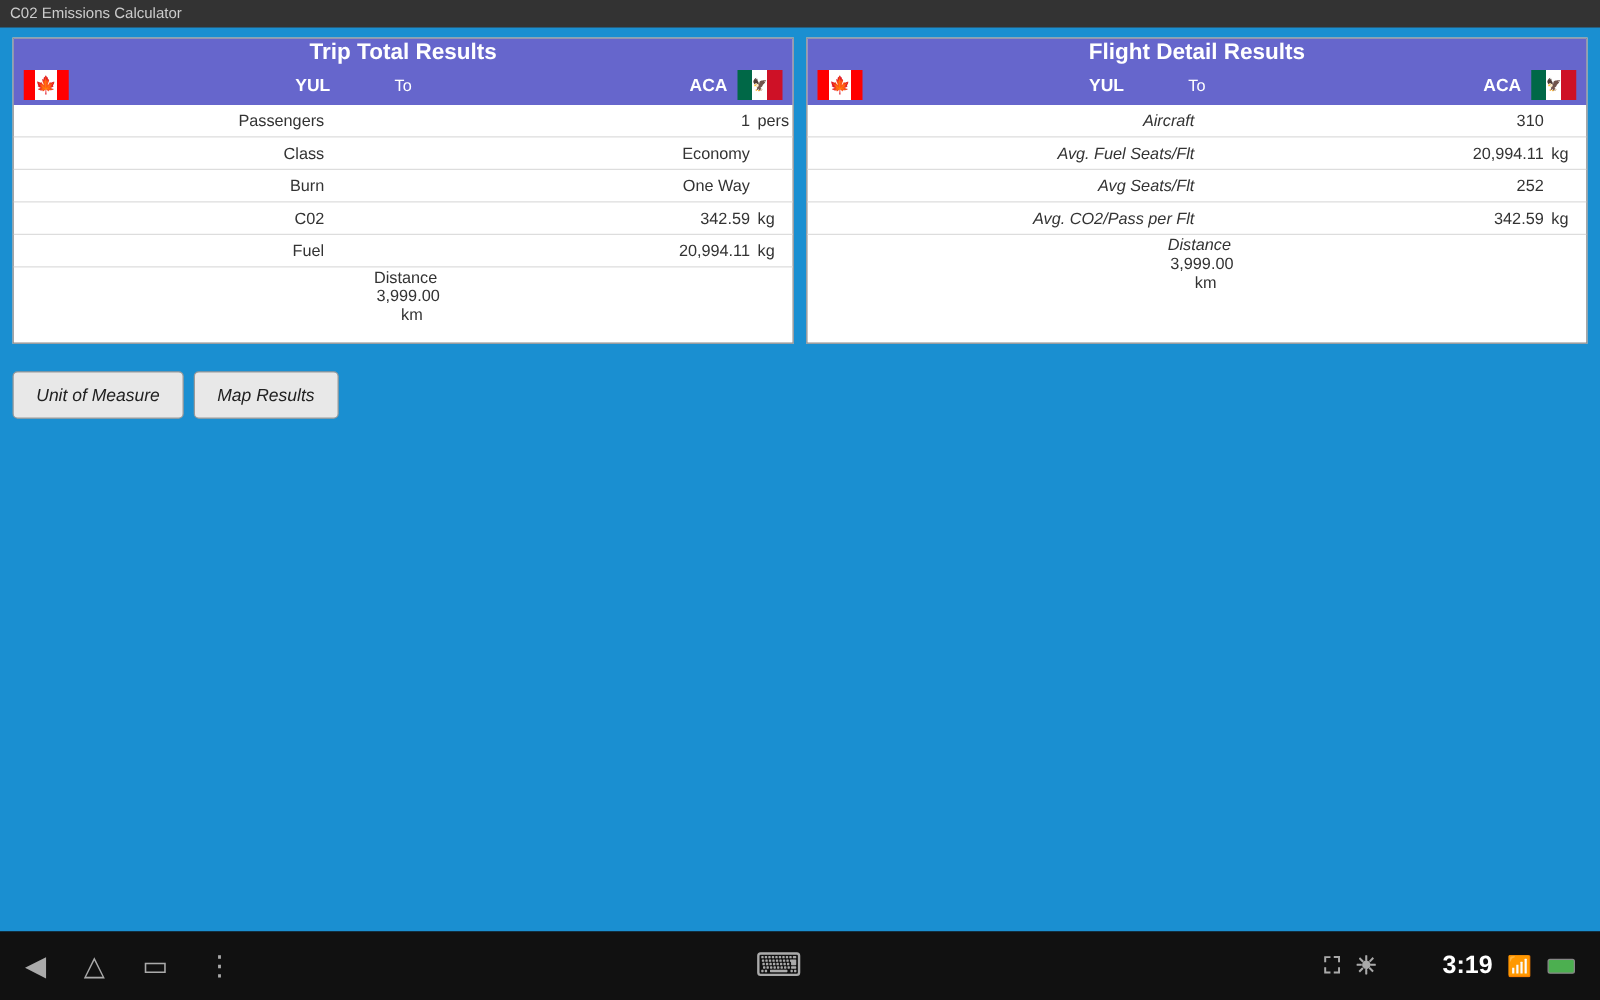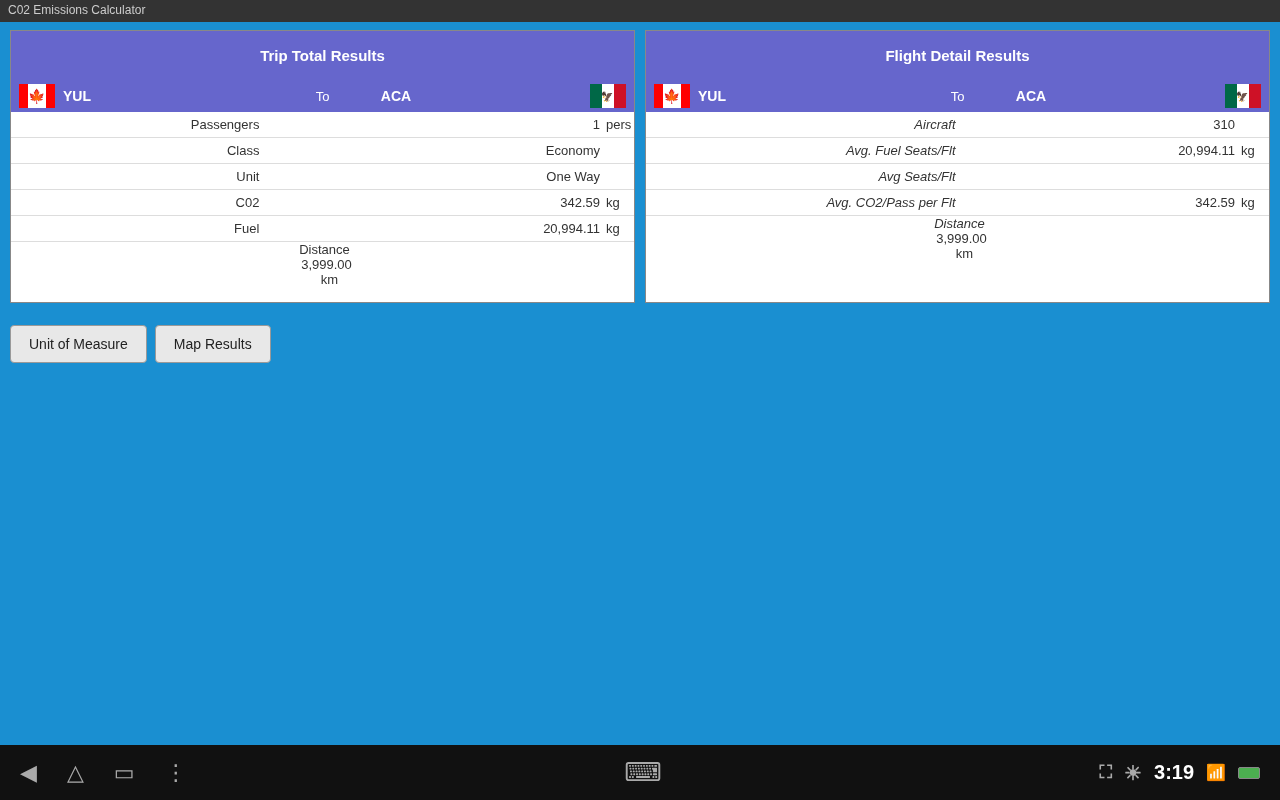--- a/index.html
+++ b/index.html
@@ -37,40 +37,40 @@
     .panel {
       background: #fff;
       border: 1px solid #888;
       flex: 1;
     }
 
     .panel-header {
       background: #6666cc;
       color: #fff;
       text-align: center;
-      font-size: 15px;
+      font-size: 18px;
       font-weight: bold;
-      padding: 16px 0;
+      padding: 0 0;
     }
 
     
     .route-row {
       background: #6666cc;
       display: flex;
       align-items: center;
       padding: 4px 8px;
       gap: 8px;
     }
 
     .route-row .airport-code {
       color: #fff;
       font-weight: bold;
       font-size: 14px;
       flex: 1;
-      text-align: left;
+      text-align: right;
     }
 
     .route-row .to-label {
       color: #fff;
       font-size: 13px;
       text-align: center;
       flex: 0.5;
     }
 
     
@@ -125,20 +125,21 @@
 
     .action-btn {
       background: #e8e8e8;
       border: 1px solid #999;
       border-radius: 4px;
       padding: 10px 18px;
       font-size: 14px;
       color: #222;
       cursor: pointer;
       font-family: Arial, sans-serif;
+      font-style: italic;
     }
 
     
     #nav-bar {
       position: absolute;
       bottom: 0;
       left: 0;
       width: 1280px;
       height: 55px;
       background: #111;
@@ -208,20 +209,21 @@
 
     .wifi-icon {
       font-size: 16px;
       color: #fff;
     }
 
     .time-display {
       font-size: 20px;
       color: #fff;
       font-weight: bold;
+      margin-left: 40px;
     }
 
     .expand-icon {
       color: #aaa;
       font-size: 18px;
     }
   </style>
 </head>
 <body>
 
@@ -247,21 +249,21 @@
       <span class="data-label">Passengers</span>
       <span class="data-value">1</span>
       <span class="data-unit">pers</span>
     </div>
     <div class="data-row">
       <span class="data-label">Class</span>
       <span class="data-value">Economy</span>
       <span class="data-unit"></span>
     </div>
     <div class="data-row">
-      <span class="data-label">Unit</span>
+      <span class="data-label">Burn</span>
       <span class="data-value">One Way</span>
       <span class="data-unit"></span>
     </div>
     <div class="data-row">
       <span class="data-label">C02</span>
       <span class="data-value">342.59</span>
       <span class="data-unit">kg</span>
     </div>
     <div class="data-row">
       <span class="data-label">Fuel</span>
@@ -292,20 +294,21 @@
       <span class="data-value">310</span>
       <span class="data-unit"></span>
     </div>
     <div class="data-row">
       <span class="data-label">Avg. Fuel Seats/Flt</span>
       <span class="data-value">20,994.11</span>
       <span class="data-unit">kg</span>
     </div>
     <div class="data-row">
       <span class="data-label">Avg Seats/Flt</span>
+      <span class="data-value">252</span>
       <span class="data-unit"></span>
     </div>
     <div class="data-row">
       <span class="data-label">Avg. CO2/Pass per Flt</span>
       <span class="data-value">342.59</span>
       <span class="data-unit">kg</span>
     </div>
     <div class="data-row">
       <span class="data-label">Distance</span>
       <span class="data-value">3,999.00</span>

